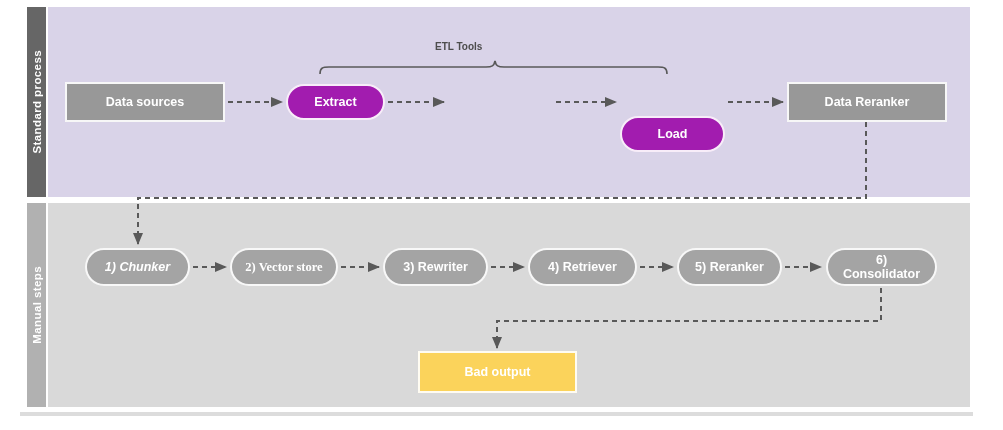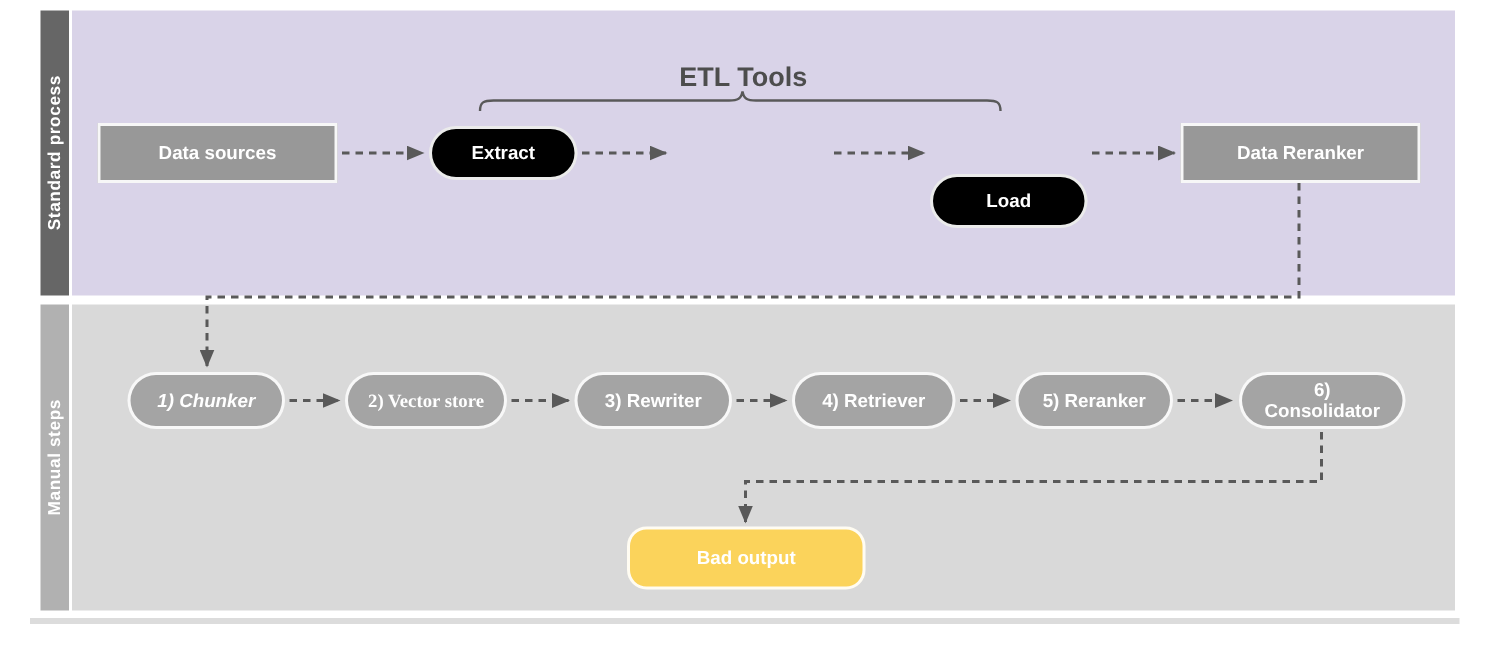--- a/index.html
+++ b/index.html
@@ -15,25 +15,25 @@
   .lane-label span { writing-mode:vertical-rl; transform:rotate(180deg); white-space:nowrap; letter-spacing:.4px; }
   .label-dark  { left:27px; top:7px;   width:19px; height:190px; background:#666666; }
   .label-light { left:27px; top:203px; width:19px; height:204px; background:#b1b1b1; }
 
   .node { position:absolute; display:flex; align-items:center; justify-content:center; text-align:center;
           color:#ffffff; font-weight:bold; font-size:12.5px; line-height:1.15; box-sizing:border-box;
           border:2px solid rgba(255,255,255,.92); padding:0 10px; }
   .pill      { border-radius:19px; }
   .gray-box  { background:#989898; }
   .gray-pill { background:#a4a4a4; }
-  .pink-pill { background:#000000; }
+  .pink-pill { background:#a21caf; }
   .yellow-box{ background:#fbd35b; }
 
-  .annotation { position:absolute; left:435px; top:41px; width:121px; text-align:center;
-                color:#4d4d4d; font-weight:bold; font-size:18px; }
+  .annotation { position:absolute; left:435px; top:41px; width:121px; text-align:left;
+                color:#4d4d4d; font-weight:bold; font-size:10px; }
 
   .overlay { position:absolute; left:0; top:0; pointer-events:none; }
   .conn  { stroke:#595959; stroke-width:2; fill:none; stroke-dasharray:5 4; }
   .brace { stroke:#595959; stroke-width:1.6; fill:none; }
 
   .divider { position:absolute; left:20px; top:412px; width:953px; height:4px; background:#dcdcdc; }
 </style>
 </head>
 <body>
 
@@ -80,16 +80,16 @@
   <div class="node pill pink-pill" style="left:286px; top:84px; width:99px;  height:36px;">Extract</div>
   <div class="node pill pink-pill" style="left:620px; top:84px; width:105px; height:36px;margin-top:32px;">Load</div>
   <div class="node gray-box" style="left:787px; top:82px; width:160px; height:40px;">Data Reranker</div>
 
   <div class="node pill gray-pill" style="left:85px;  top:248px; width:105px; height:38px;font-style:italic;">1) Chunker</div>
   <div class="node pill gray-pill" style="left:230px; top:248px; width:108px; height:38px;font-family:Liberation Serif, serif;">2) Vector store</div>
   <div class="node pill gray-pill" style="left:383px; top:248px; width:105px; height:38px;">3) Rewriter</div>
   <div class="node pill gray-pill" style="left:528px; top:248px; width:109px; height:38px;">4) Retriever</div>
   <div class="node pill gray-pill" style="left:677px; top:248px; width:105px; height:38px;">5) Reranker</div>
   <div class="node pill gray-pill" style="left:826px; top:248px; width:111px; height:38px;">6) Consolidator</div>
-  <div class="node yellow-box" style="left:418px; top:351px; width:159px; height:42px;border-radius:13px;">Bad output</div>
+  <div class="node yellow-box" style="left:418px; top:351px; width:159px; height:42px;">Bad output</div>
 
   <div class="divider"></div>
 </div>
 
 </body></html>

